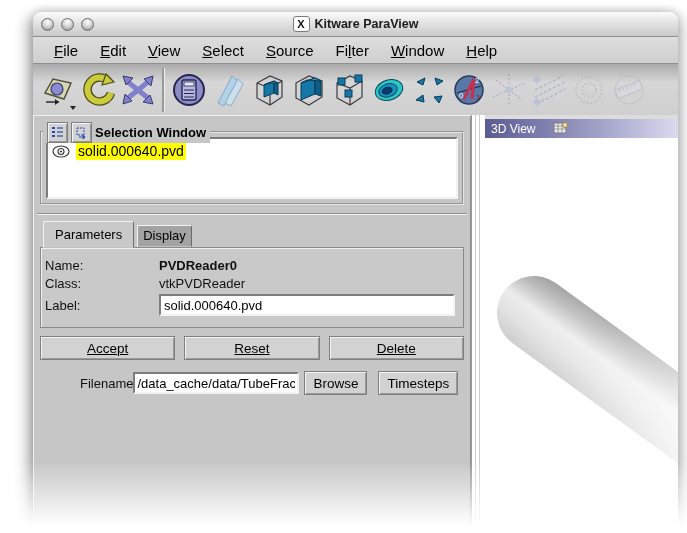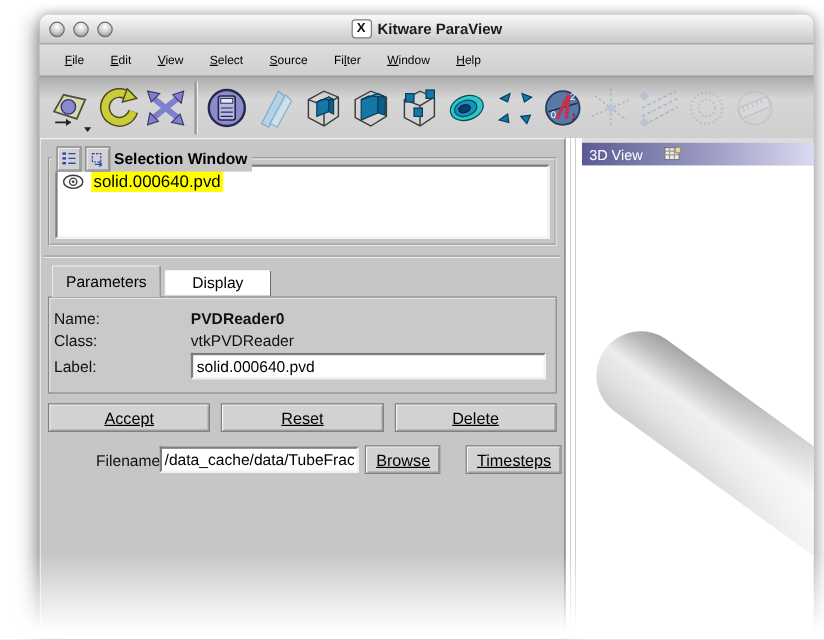--- a/index.html
+++ b/index.html
@@ -35,21 +35,21 @@
     width:15px;height:14px;background:#ffffff;border:1px solid #7c7c7c;border-radius:3px;
     font-weight:bold;font-size:11px;color:#111;display:flex;align-items:center;justify-content:center;
   }
   .title-text{font-size:12.5px;font-weight:600;color:#1c1c1c;}
   
   .menubar{
     height:26px;background:linear-gradient(#dddddd,#cfcfcf);
     border-bottom:1px solid #8f8f8f;
     display:flex;align-items:center;padding-left:10px;
   }
-  .menu-item{font-size:10px;color:#000;padding:0 11px;cursor:default;}
+  .menu-item{font-size:15px;color:#000;padding:0 11px;cursor:default;}
   .menu-item .mn{text-decoration:underline;}
   
   .toolbar{
     height:52px;background:linear-gradient(#ababab,#d6d6d6 35%,#cfcfcf);
     border-bottom:1px solid #969696;
     display:flex;align-items:center;padding-left:5px;
   }
   .tbtn{width:40px;height:42px;display:flex;align-items:center;justify-content:center;position:relative;}
   .tbtn.disabled{opacity:.32;}
   .tsep{width:2px;height:44px;margin:0 4px;background:#999;border-right:1px solid #eee;}
@@ -93,23 +93,23 @@
     background:#ffffff;height:52px;
     border:2px solid;border-color:#7d7d7d #f2f2f2 #f2f2f2 #7d7d7d;
     padding:3px 4px;
   }
   .list-item{display:flex;align-items:center;gap:6px;}
   .hl-label{background:#ffff00;color:#000;font-size:14px;padding:0 2px;line-height:18px;}
   
   .hsep{height:0;border-top:1px solid #8d8d8d;border-bottom:1px solid #f2f2f2;margin:8px -2px 6px;}
   .tabbar{display:flex;align-items:flex-end;padding-left:4px;height:26px;position:relative;z-index:2;}
   .tab{
-    background:#ffffff;font-size:13px;color:#000;
+    background:#a3a3a3;font-size:13px;color:#000;
     border:1px solid;border-color:#f2f2f2 #6b6b6b #c2c2c2 #f2f2f2;
-    border-radius:2px 2px 0 0;padding:2px 22px 3px;margin-right:3px;
+    border-radius:2px 2px 0 0;padding:2px 5px 3px;margin-right:3px;
   }
   .tab.active{background:#c9c9c9;padding:5px 11px 5px;margin-bottom:-1px;}
   .tabframe{
     border:1px solid #8a8a8a;box-shadow:inset 1px 1px 0 #f0f0f0;
     background:#c9c9c9;padding:7px 4px 8px;margin:0 1px;
   }
   .prow{display:flex;align-items:center;margin:3px 0;}
   .plabel{width:94px;margin-right:20px;font-size:13px;color:#111;}
   .pvalue{font-size:13px;color:#111;}
   .pvalue.bold{font-weight:bold;}
@@ -127,21 +127,21 @@
     height:24px;display:flex;align-items:center;justify-content:center;
   }
   .btn.grow{flex:1;text-decoration:underline;}
   .filerow{display:flex;align-items:center;margin:11px 1px 0;}
   .file-label{margin-left:40px;width:88px;font-size:13px;color:#111;}
   .file-input{
     width:158px;flex:none;height:18px;background:#fff;
     border:2px solid;border-color:#7d7d7d #f2f2f2 #f2f2f2 #7d7d7d;
     font-family:"Liberation Sans",sans-serif;font-size:13px;padding:0 2px;margin-right:5px;
   }
-  .btn.small{padding:0 8px;margin-right:21px;text-decoration:underline;}
+  .btn.small{padding:0 8px;margin-right:11px;}
   
   .bottom-fade{
     position:absolute;left:0;right:0;bottom:0;height:72px;z-index:50;pointer-events:none;
     background:linear-gradient(rgba(255,255,255,0),#ffffff 90%);
   }
 </style>
 </head>
 <body>
 
 <div class="window">

